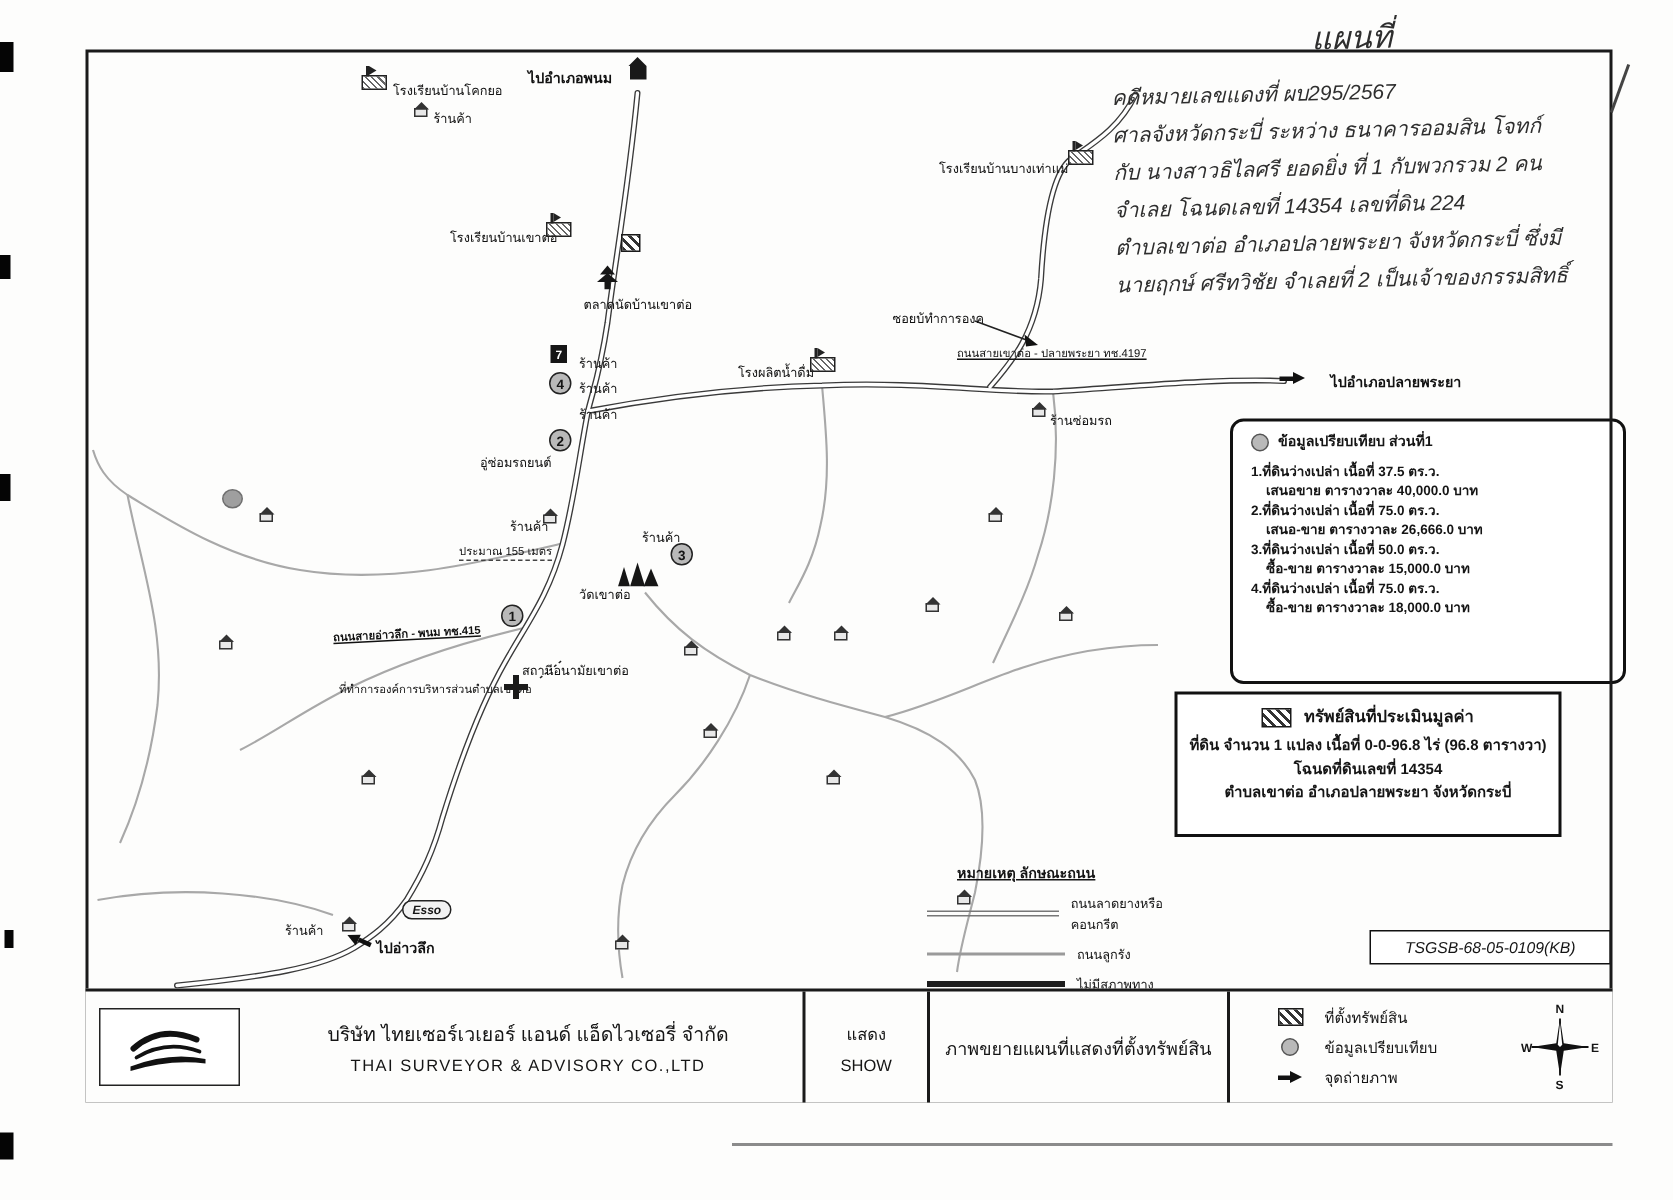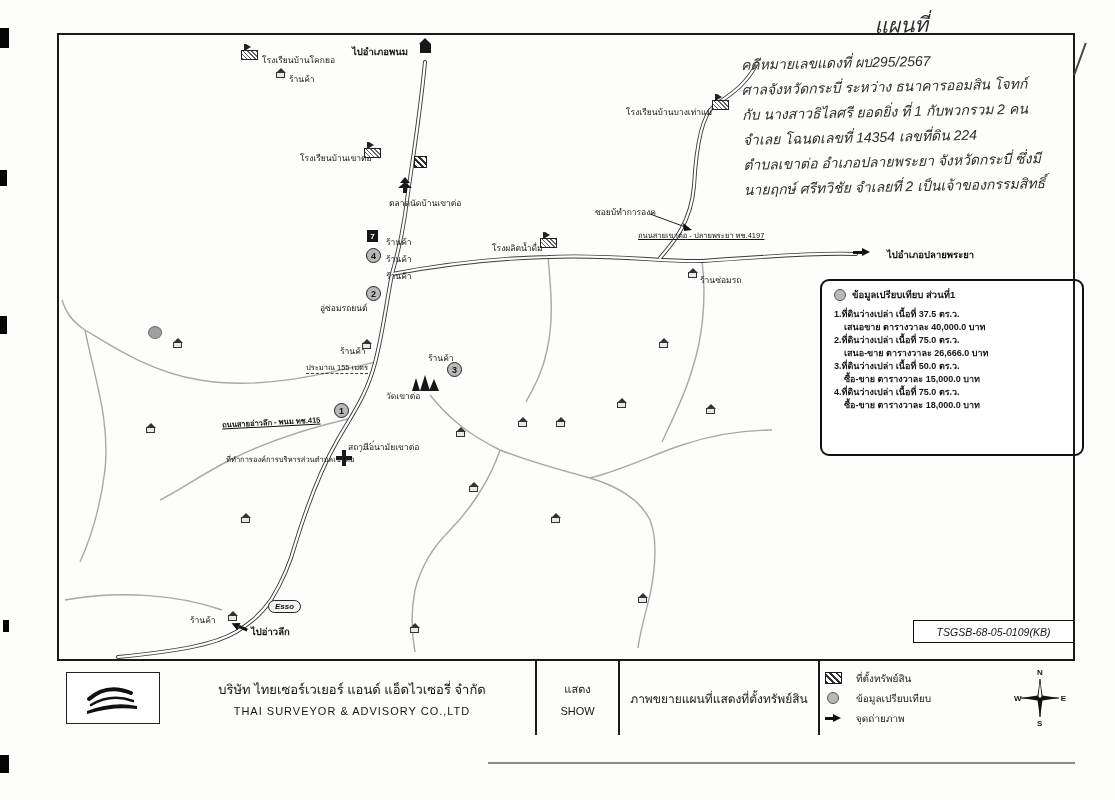--- a/index.html
+++ b/index.html
@@ -98,21 +98,21 @@
           border-top:2px solid #1a1a1a; z-index:7; display:flex; background:#fdfdfc; }
   .fcell { height:100%; display:flex; flex-direction:column; align-items:center; justify-content:center; }
   .fc-logo { width:112px; }
   .logobox { width:94px; height:52px; border:1.5px solid #222; display:flex;
           align-items:center; justify-content:center; background:#fff; }
   .fc-co { width:368px; border-right:2px solid #1a1a1a; gap:5px; }
   .co-th { font-size:13px; }
   .co-en { font-size:11px; letter-spacing:1px; }
   .fc-show { width:83px; border-right:2px solid #1a1a1a; gap:7px; font-size:11px; }
   .fc-title { width:200px; border-right:2px solid #1a1a1a; font-size:12px; text-align:center; padding:0 6px; }
-  .fc-leg { width:185px; align-items:flex-start; justify-content:center; gap:5px; padding-left:0; }
+  .fc-leg { width:185px; align-items:flex-start; justify-content:center; gap:5px; padding-left:27px; }
   .fl-row { display:flex; align-items:center; gap:10px; height:15px; }
   .fl-ico { width:26px; display:flex; justify-content:center; }
   .fl-hatch { width:17px; height:12px; border:1.3px solid #1a1a1a;
           background:repeating-linear-gradient(45deg,#333 0 2px,#fff 2px 4.5px); }
   .fl-dot { width:12px; height:12px; border-radius:50%; background:#b9b9b9; border:1px solid #555; }
   .fl-arrow { position:relative; width:16px; height:9px; }
   .fl-arrow .pa-tail { position:absolute; left:0; top:3px; width:8px; height:3px; background:#111; }
   .fl-arrow .pa-head { position:absolute; right:0; top:0; width:0; height:0;
           border-top:4.5px solid transparent; border-bottom:4.5px solid transparent; border-left:8px solid #111; }
   .fl-lab { font-size:10px; }
@@ -273,21 +273,45 @@
     <div>1.ที่ดินว่างเปล่า เนื้อที่ 37.5 ตร.ว.</div>
     <div class="price">เสนอขาย ตารางวาละ 40,000.0 บาท</div>
     <div>2.ที่ดินว่างเปล่า เนื้อที่ 75.0 ตร.ว.</div>
     <div class="price">เสนอ-ขาย ตารางวาละ 26,666.0 บาท</div>
     <div>3.ที่ดินว่างเปล่า เนื้อที่ 50.0 ตร.ว.</div>
     <div class="price">ซื้อ-ขาย ตารางวาละ 15,000.0 บาท</div>
     <div>4.ที่ดินว่างเปล่า เนื้อที่ 75.0 ตร.ว.</div>
     <div class="price">ซื้อ-ขาย ตารางวาละ 18,000.0 บาท</div>
   </div>
 
-
+  <div class="pbox">
+    <div class="pt">
+      <span class="hb"></span>
+      <span>ทรัพย์สินที่ประเมินมูลค่า</span>
+    </div>
+    <div>ที่ดิน จำนวน 1 แปลง เนื้อที่ 0-0-96.8 ไร่ (96.8 ตารางวา)</div>
+    <div>โฉนดที่ดินเลขที่ 14354</div>
+    <div>ตำบลเขาต่อ อำเภอปลายพระยา จังหวัดกระบี่</div>
+  </div>
+
+  <div class="rlegend">
+    <div class="rlt">หมายเหตุ ลักษณะถนน</div>
+    <div class="row">
+      <div class="sample s1"></div>
+      <span class="rlab">ถนนลาดยางหรือคอนกรีต</span>
+    </div>
+    <div class="row">
+      <div class="sample s2"></div>
+      <span class="rlab">ถนนลูกรัง</span>
+    </div>
+    <div class="row">
+      <div class="sample s3"></div>
+      <span class="rlab">ไม่มีสภาพทาง</span>
+    </div>
+  </div>
 
   <div class="docbox">TSGSB-68-05-0109(KB)</div>
 
   <div class="footer">
     <div class="fcell fc-logo">
       <div class="logobox">
         <svg width="72" height="42" viewBox="0 0 72 42">
           <path d="M12,22 Q30,6 54,16" fill="none" stroke="#111" stroke-width="4" stroke-linecap="round"></path>
           <path d="M14,28 Q34,16 56,24" fill="none" stroke="#111" stroke-width="2.5" stroke-linecap="round"></path>
           <path d="M10,34 Q36,24 60,29 L60,32 Q36,29 10,37 Z" fill="#111"></path>

